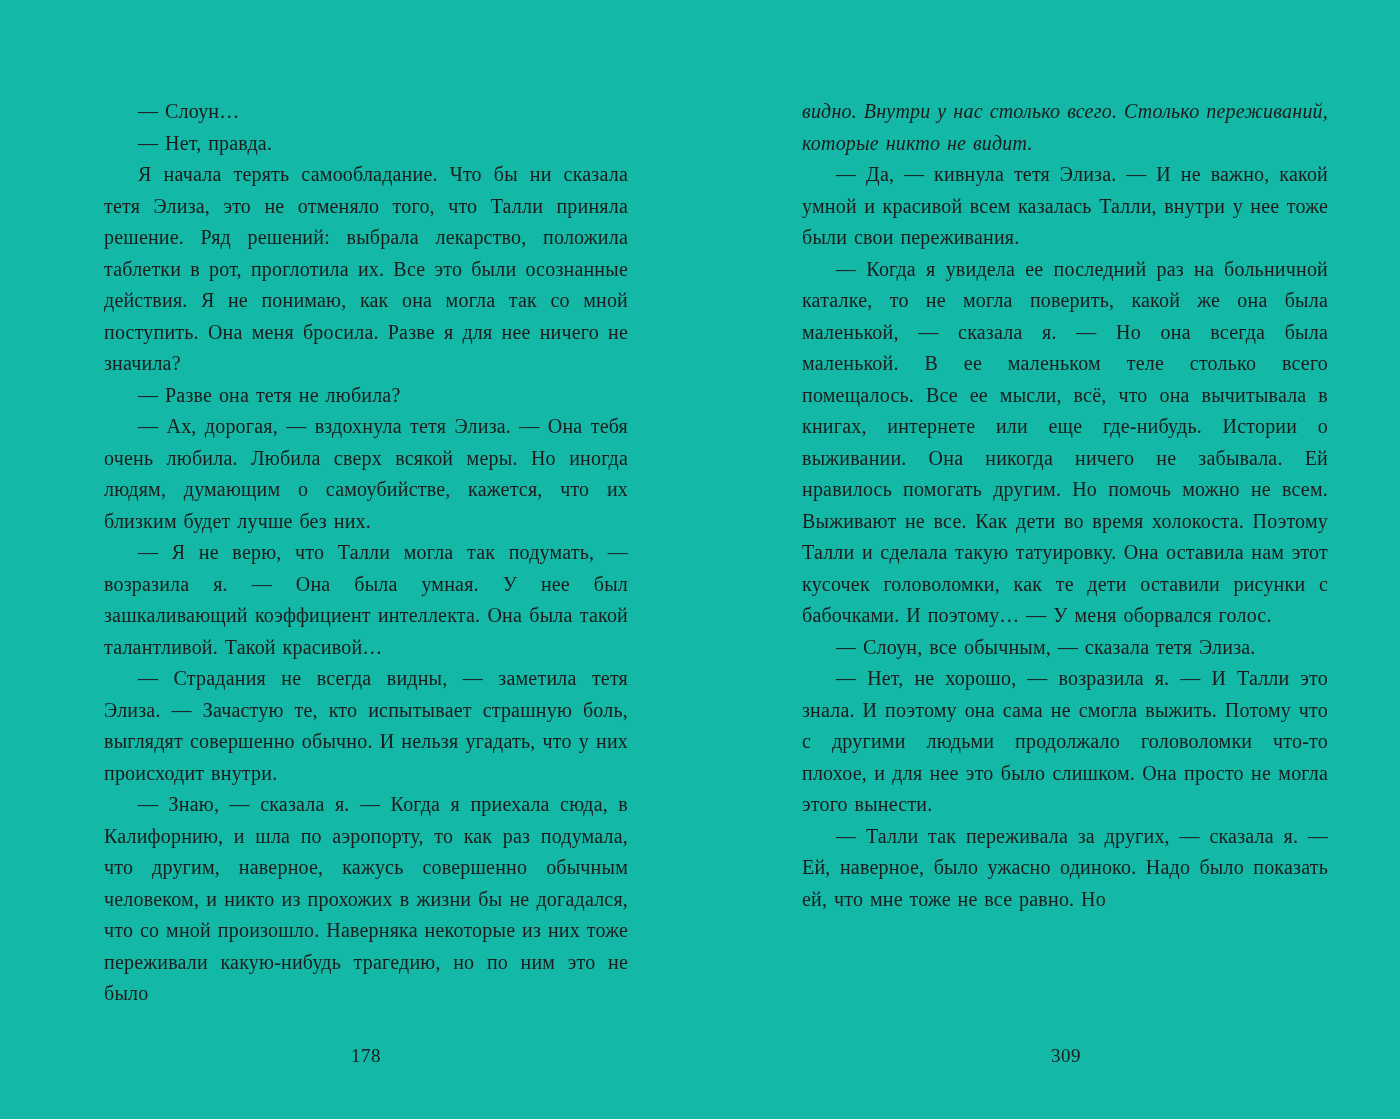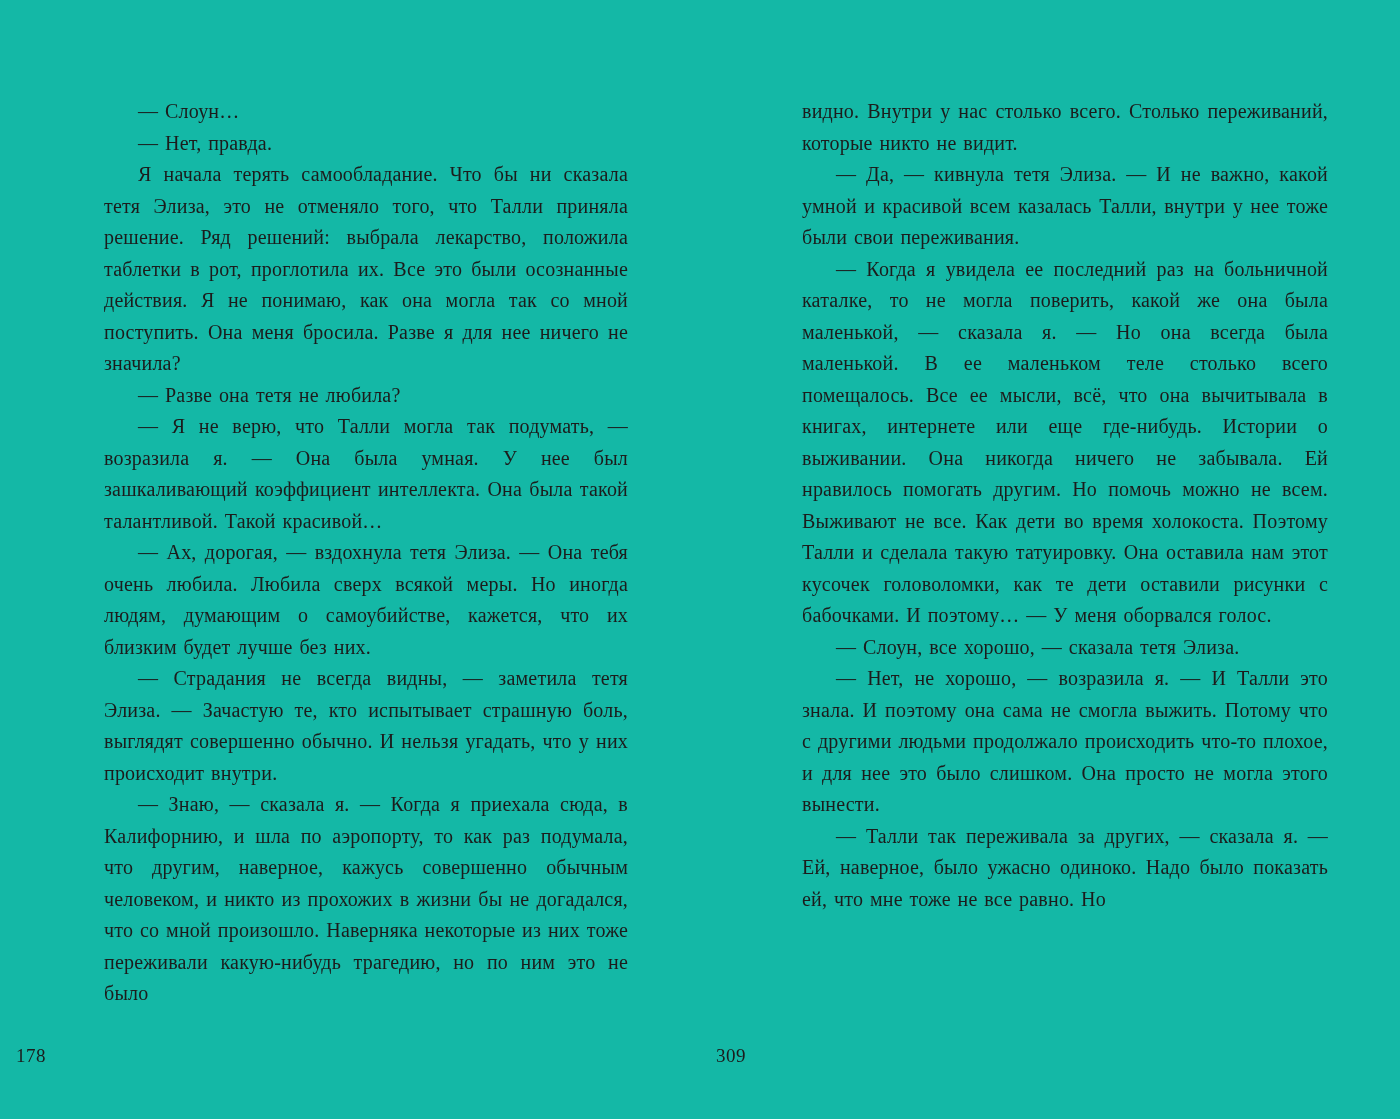--- a/index.html
+++ b/index.html
@@ -39,55 +39,57 @@
     line-height: 31.5px;
     text-align: justify;
     text-indent: 34px;
     letter-spacing: 0.2px;
     word-spacing: 0.08em;
     hyphens: auto;
     -webkit-hyphens: auto;
   }
   .text-block p.no-indent {
     text-indent: 0;
+    font-style: italic;
   }
   .page-number {
     position: absolute;
     bottom: 52px;
     left: 0;
     width: 100%;
+    text-align: center;
     font-size: 19px;
     letter-spacing: 0.5px;
     color: #1c1c1c;
   }
 </style>
 </head>
 <body>
 
 <div class="spread">
 
   <div class="page left">
     <div class="text-block">
       <p>— Слоун…</p>
       <p>— Нет, правда.</p>
       <p>Я начала терять самообладание. Что бы ни сказала тетя Элиза, это не отменяло того, что Талли приняла решение. Ряд решений: выбрала лекарство, положила таблетки в рот, проглотила их. Все это были осознанные действия. Я не понимаю, как она могла так со мной поступить. Она меня бросила. Разве я для нее ничего не значила?</p>
       <p>— Разве она тетя не любила?</p>
+      <p>— Ах, дорогая, — вздохнула тетя Элиза. — Она тебя очень любила. Любила сверх всякой меры. Но иногда людям, думающим о самоубийстве, кажется, что их близким будет лучше без них.</p>
       <p>— Я не верю, что Талли могла так подумать, — возразила я. — Она была умная. У нее был зашкаливающий коэффициент интеллекта. Она была такой талантливой. Такой красивой…</p>
-      <p>— Ах, дорогая, — вздохнула тетя Элиза. — Она тебя очень любила. Любила сверх всякой меры. Но иногда людям, думающим о самоубийстве, кажется, что их близким будет лучше без них.</p>
       <p>— Страдания не всегда видны, — заметила тетя Элиза. — Зачастую те, кто испытывает страшную боль, выглядят совершенно обычно. И нельзя угадать, что у них происходит внутри.</p>
       <p>— Знаю, — сказала я. — Когда я приехала сюда, в Калифорнию, и шла по аэропорту, то как раз подумала, что другим, наверное, кажусь совершенно обычным человеком, и никто из прохожих в жизни бы не догадался, что со мной произошло. Наверняка некоторые из них тоже переживали какую-нибудь трагедию, но по ним это не было</p>
     </div>
     <div class="page-number">178</div>
   </div>
 
   <div class="page right">
     <div class="text-block">
       <p class="no-indent">видно. Внутри у нас столько всего. Столько переживаний, которые никто не видит.</p>
       <p>— Да, — кивнула тетя Элиза. — И не важно, какой умной и красивой всем казалась Талли, внутри у нее тоже были свои переживания.</p>
       <p>— Когда я увидела ее последний раз на больничной каталке, то не могла поверить, какой же она была маленькой, — сказала я. — Но она всегда была маленькой. В ее маленьком теле столько всего помещалось. Все ее мысли, всё, что она вычитывала в книгах, интернете или еще где-нибудь. Истории о выживании. Она никогда ничего не забывала. Ей нравилось помогать другим. Но помочь можно не всем. Выживают не все. Как дети во время холокоста. Поэтому Талли и сделала такую татуировку. Она оставила нам этот кусочек головоломки, как те дети оставили рисунки с бабочками. И поэтому… — У меня оборвался голос.</p>
-      <p>— Слоун, все хорошо, — сказала тетя Элиза.</p>
-      <p>— Нет, не хорошо, — возразила я. — И Талли это знала. И поэтому она сама не смогла выжить. Потому что с другими людьми продолжало происходить что-то плохое, и для нее это было слишком. Она просто не могла этого вынести.</p>
+      <p>— Слоун, все обычным, — сказала тетя Элиза.</p>
+      <p>— Нет, не хорошо, — возразила я. — И Талли это знала. И поэтому она сама не смогла выжить. Потому что с другими людьми продолжало головоломки что-то плохое, и для нее это было слишком. Она просто не могла этого вынести.</p>
       <p>— Талли так переживала за других, — сказала я. — Ей, наверное, было ужасно одиноко. Надо было показать ей, что мне тоже не все равно. Но</p>
     </div>
     <div class="page-number">309</div>
   </div>
 
 </div>
 
 </body></html>

